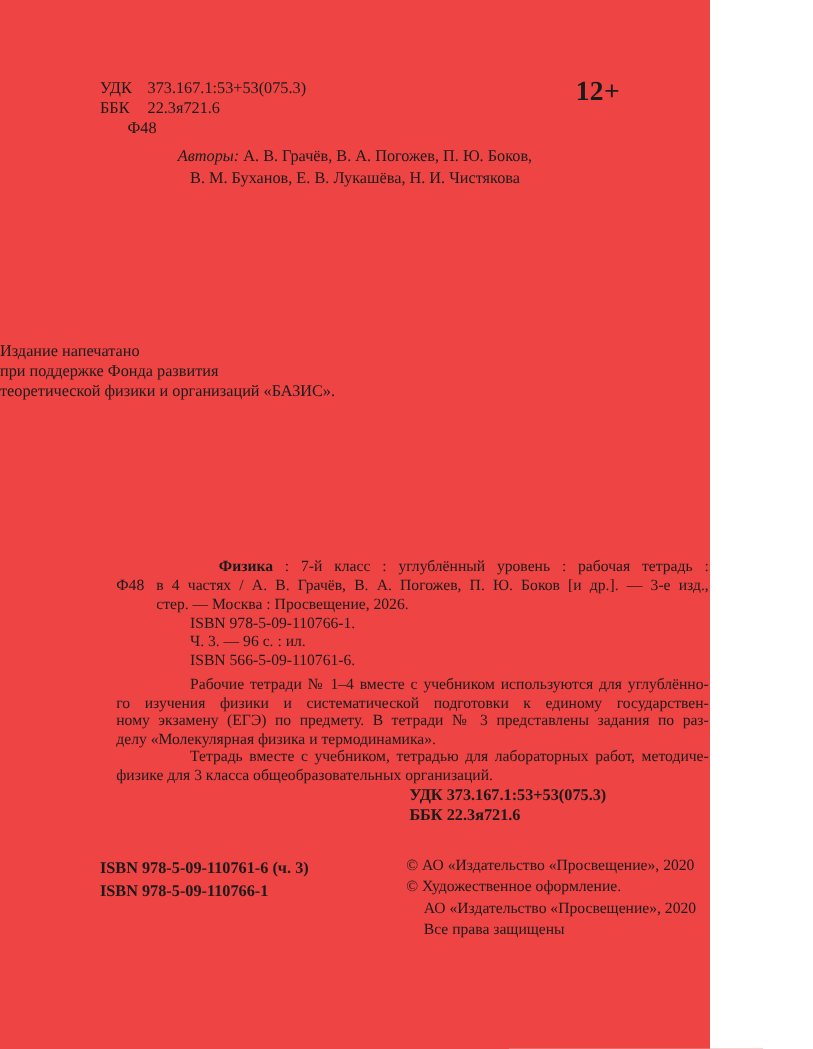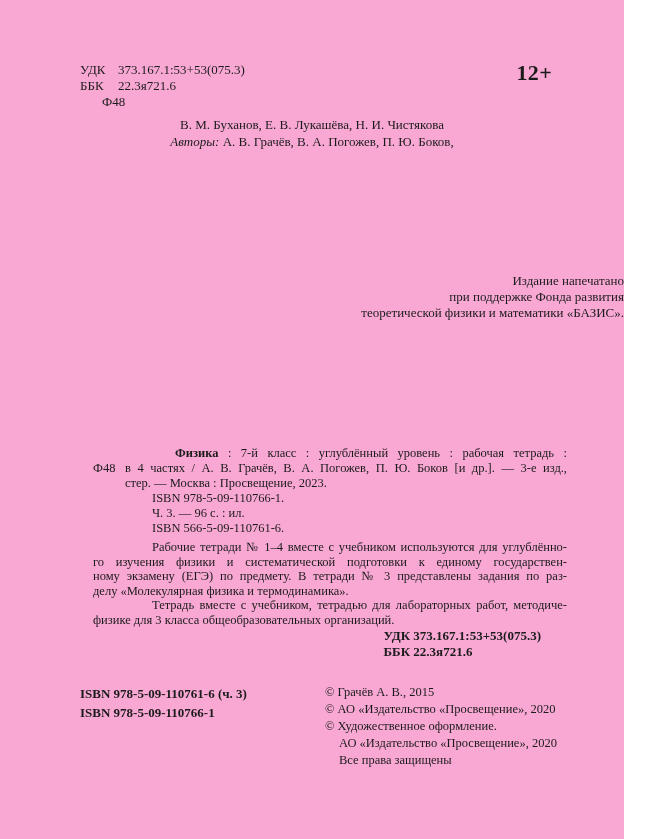--- a/index.html
+++ b/index.html
@@ -1,33 +1,33 @@
 <!DOCTYPE html>
 <html><head>
 <meta charset="utf-8">
 <style>
   html,body{margin:0;padding:0;}
   body{
     width:650px;height:839px;background:#ffffff;
     font-family:"Liberation Serif","DejaVu Serif",serif;
     color:#1b1b1b;
   }
-  .page{position:relative;width:624px;height:839px;background:#f9a8d4;overflow:hidden;text-decoration:underline;}
+  .page{position:relative;width:568px;height:839px;background:#ef4444;overflow:hidden;text-decoration:underline;}
 
   
   .top-meta{position:absolute;left:80px;top:62px;font-size:13px;line-height:16px;}
   .meta-label{display:inline-block;width:38px;}
   .top-code{margin-left:22px;}
 
   .age-rating{position:absolute;top:60px;right:72px;font-size:22px;font-weight:bold;letter-spacing:.3px;}
 
   .authors{position:absolute;left:0;right:0;top:117px;text-align:center;font-size:13px;line-height:16.5px;}
   .authors .label{font-style:italic;}
 
-  .sponsor{position:absolute;left:0;right:0;top:273px;text-align:right;font-size:13px;line-height:16px;}
+  .sponsor{position:absolute;left:0;right:0;top:273px;text-align:left;font-size:13px;line-height:16px;}
 
   
   .main{position:absolute;left:93px;top:446px;width:474px;font-size:12.5px;}
   .line{white-space:nowrap;}
   .stretch{text-align:justify;text-align-last:justify;text-justify:inter-word;}
   .catalog{position:relative;margin-left:32px;line-height:15px;}
   .catalog .margin-code{position:absolute;left:-32px;top:15px;white-space:nowrap;}
   .ind22{padding-left:22px;}
   .ind27{padding-left:27px;}
   .ind59{padding-left:59px;}
@@ -48,37 +48,37 @@
 
   <div class="top-meta">
     <div><span class="meta-label">УДК</span><span>373.167.1:53+53(075.3)</span></div>
     <div><span class="meta-label">ББК</span><span>22.3я721.6</span></div>
     <div class="top-code">Ф48</div>
   </div>
 
   <div class="age-rating">12+</div>
 
   <div class="authors">
+    <div><span class="label">Авторы:</span><span> А. В. Грачёв, В. А. Погожев, П. Ю. Боков,</span></div>
     <div>В. М. Буханов, Е. В. Лукашёва, Н. И. Чистякова</div>
-    <div><span class="label">Авторы:</span><span> А. В. Грачёв, В. А. Погожев, П. Ю. Боков,</span></div>
   </div>
 
   <div class="sponsor">
     <div>Издание напечатано</div>
     <div>при поддержке Фонда развития</div>
-    <div>теоретической физики и математики «БАЗИС».</div>
+    <div>теоретической физики и организаций «БАЗИС».</div>
   </div>
 
   <div class="main">
 
     <div class="catalog">
       <div class="margin-code">Ф48</div>
       <div class="line stretch ind22"><span class="bold">Физика</span><span> : 7-й класс : углублённый уровень : рабочая тетрадь :</span></div>
       <div class="line stretch">в 4 частях / А. В. Грачёв, В. А. Погожев, П. Ю. Боков [и др.]. — 3-е изд.,</div>
-      <div class="line">стер. — Москва : Просвещение, 2023.</div>
+      <div class="line">стер. — Москва : Просвещение, 2026.</div>
       <div class="line ind27">ISBN 978-5-09-110766-1.</div>
       <div class="line ind27">Ч. 3. — 96 с. : ил.</div>
       <div class="line ind27">ISBN 566-5-09-110761-6.</div>
     </div>
 
     <div class="annotation p1">
       <div class="line stretch ind59">Рабочие тетради № 1–4 вместе с учебником используются для углублённо-</div>
       <div class="line stretch">го изучения физики и систематической подготовки к единому государствен-</div>
       <div class="line stretch">ному экзамену (ЕГЭ) по предмету. В тетради № 3 представлены задания по раз-</div>
       <div class="line">делу «Молекулярная физика и термодинамика».</div>
@@ -95,20 +95,19 @@
     <div>УДК 373.167.1:53+53(075.3)</div>
     <div>ББК 22.3я721.6</div>
   </div>
 
   <div class="footer-isbn">
     <div>ISBN 978-5-09-110761-6 (ч. 3)</div>
     <div>ISBN 978-5-09-110766-1</div>
   </div>
 
   <div class="copyright">
-    <div>© Грачёв А. В., 2015</div>
     <div>© АО «Издательство «Просвещение», 2020</div>
     <div>© Художественное оформление.</div>
     <div class="indented">АО «Издательство «Просвещение», 2020</div>
     <div class="indented">Все права защищены</div>
   </div>
 
 </div>
 
 </body></html>

